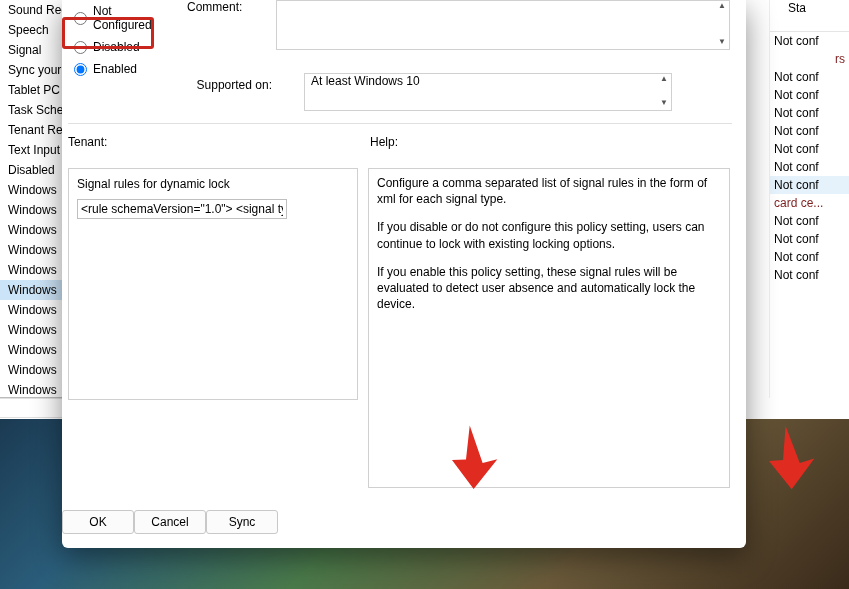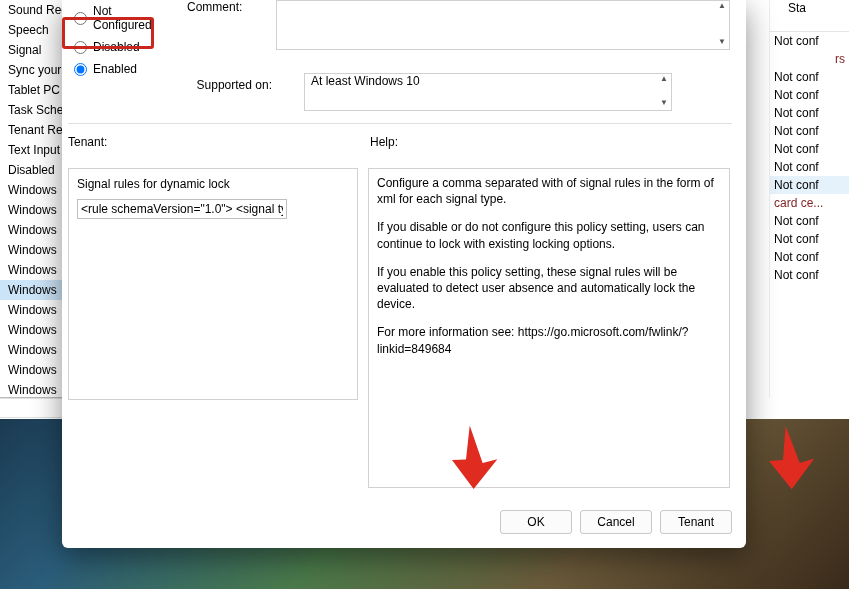--- a/index.html
+++ b/index.html
@@ -215,22 +215,21 @@
     line-height: 1.35;
     overflow: hidden;
   }
   .help-box p { margin: 0 0 12px 0; }
   
   .btn-row {
     position: absolute;
     left: 0; bottom: 14px;
     width: 100%;
     display: flex;
-    justify-content: flex-end;
-    gap: 8px;
+    justify-content: flex-start;
     padding-right: 14px;
   }
   .btn {
     min-width: 72px;
     height: 24px;
     border: 1px solid #c8c8c8;
     background: #fbfbfb;
     font-family: inherit;
     font-size: 12px;
     border-radius: 3px;
@@ -335,30 +334,29 @@
 
     <div class="lbl-options">Tenant:</div>
     <div class="lbl-help">Help:</div>
 
     <div class="options-box">
       <div class="olabel">Signal rules for dynamic lock</div>
       <input type="text" value="&lt;rule schemaVersion=&quot;1.0&quot;&gt; &lt;signal typ" style="">
     </div>
 
     <div class="help-box">
-      <p>Configure a comma separated with of signal rules in the form of xml for each signal type.</p>
+      <p>Configure a comma separated list of signal rules in the form of xml for each signal type.</p>
       <p>If you disable or do not configure this policy setting, users can continue to lock with existing locking options.</p>
       <p>If you enable this policy setting, these signal rules will be evaluated to detect user absence and automatically lock the device.</p>
-      <p>For more information see: https://go.microsoft.com/fwlink/?linkid=849684</p>
     </div>
 
     <div class="btn-row">
       <button class="btn">OK</button>
       <button class="btn">Cancel</button>
-      <button class="btn">Tenant</button>
+      <button class="btn">Sync</button>
     </div>
   </div>
 </div>
 
 <div class="arrow ok">
   <svg viewBox="0 0 100 100">
       <polygon points="25,5 55,55 75,45 50,95 10,60 30,55" fill="#e02b20"></polygon>
     </svg>
 </div>
 <div class="arrow apply">

